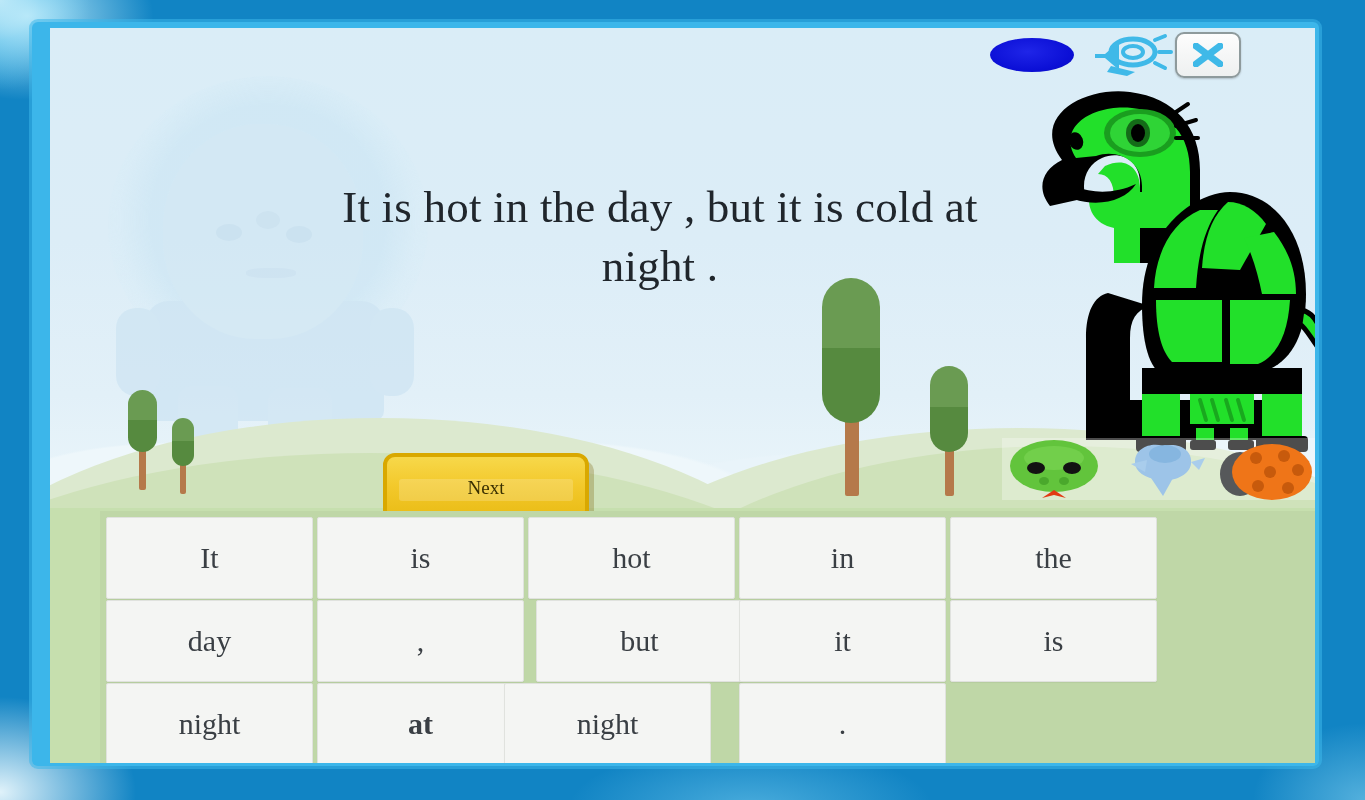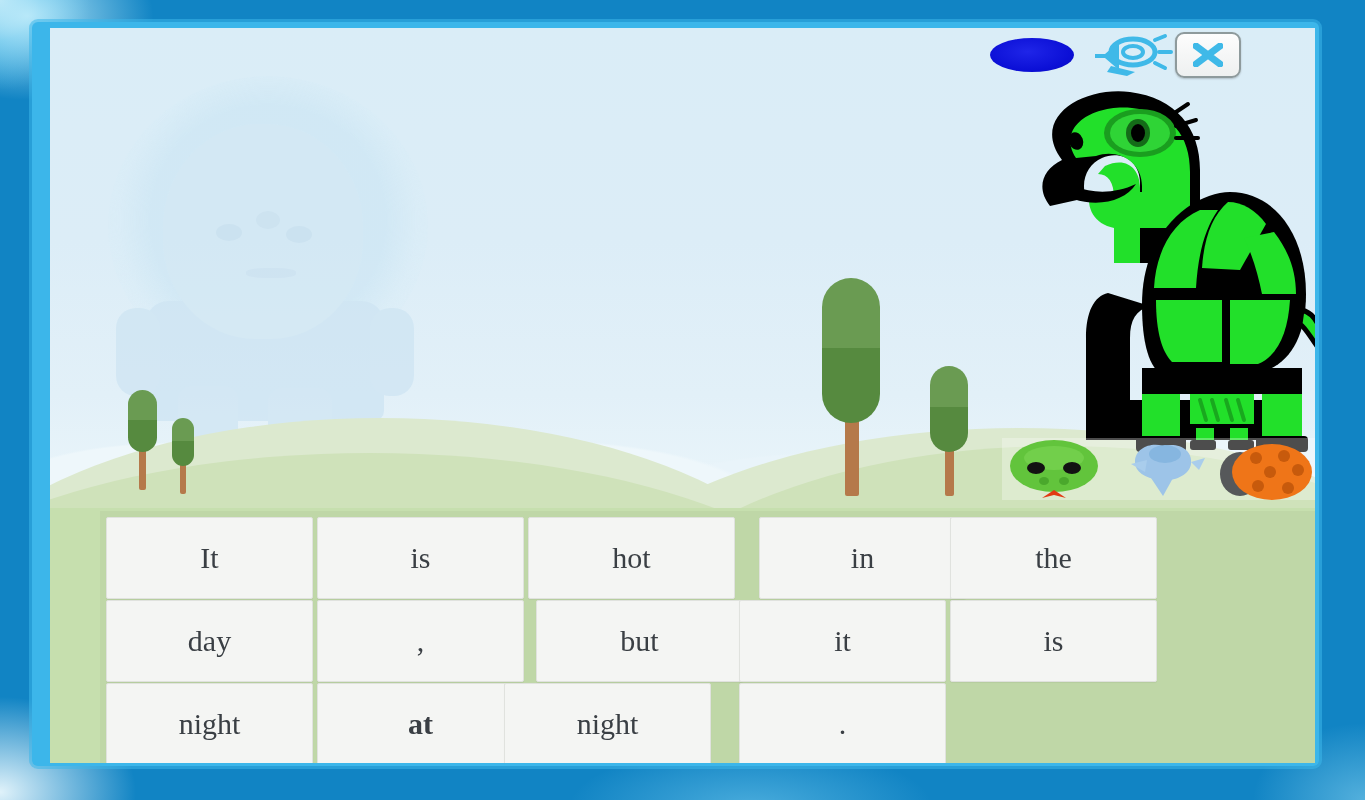--- a/index.html
+++ b/index.html
@@ -271,21 +271,26 @@
           <rect x="146" y="348" width="50" height="16" rx="4"></rect>
           <rect x="266" y="348" width="52" height="16" rx="4"></rect>
           <rect x="200" y="352" width="26" height="10" rx="3"></rect>
           <rect x="238" y="352" width="26" height="10" rx="3"></rect>
         </g>
 
         <path d="M312 222 C326 226 334 242 330 262 C322 252 316 240 310 236 Z" fill="#22e02a" stroke="#000" stroke-width="5"></path>
       </svg>
     </div>
 
-
+    <div class="sentence">It is hot in the day , but it is cold at night .</div>
+
+    <div class="next-btn">
+      <div class="inner"></div>
+      <span>Next</span>
+    </div>
 
     <div class="avatars">
       <div class="avatar">
         <svg width="105" height="62" viewBox="0 0 105 62">
           <ellipse cx="52" cy="28" rx="44" ry="26" fill="#62c43c"></ellipse>
           <ellipse cx="52" cy="20" rx="30" ry="12" fill="#72cf4b"></ellipse>
           <ellipse cx="34" cy="30" rx="9" ry="6" fill="#121212"></ellipse>
           <ellipse cx="70" cy="30" rx="9" ry="6" fill="#121212"></ellipse>
           <ellipse cx="42" cy="43" rx="5" ry="4" fill="#4aa82c"></ellipse>
           <ellipse cx="62" cy="43" rx="5" ry="4" fill="#4aa82c"></ellipse>
@@ -316,21 +321,21 @@
         </svg>
       </div>
     </div>
 
     <div class="tile-panel">
 
       <div class="tile-row" style="top:6px;">
         <div class="tile" style="left:0px;width:205px;">It</div>
         <div class="tile" style="left:211px;width:205px;">is</div>
         <div class="tile" style="left:422px;width:205px;">hot</div>
-        <div class="tile" style="left:653px;width:205px;">in</div>
+        <div class="tile" style="left:633px;width:205px;">in</div>
         <div class="tile" style="left:844px;width:205px;">the</div>
       </div>
 
       <div class="tile-row" style="top:89px;">
         <div class="tile" style="left:0px;width:205px;">day</div>
         <div class="tile" style="left:211px;width:205px;">,</div>
         <div class="tile" style="left:430px;width:205px;">but</div>
         <div class="tile" style="left:633px;width:205px;">it</div>
         <div class="tile" style="left:844px;width:205px;">is</div>
       </div>

